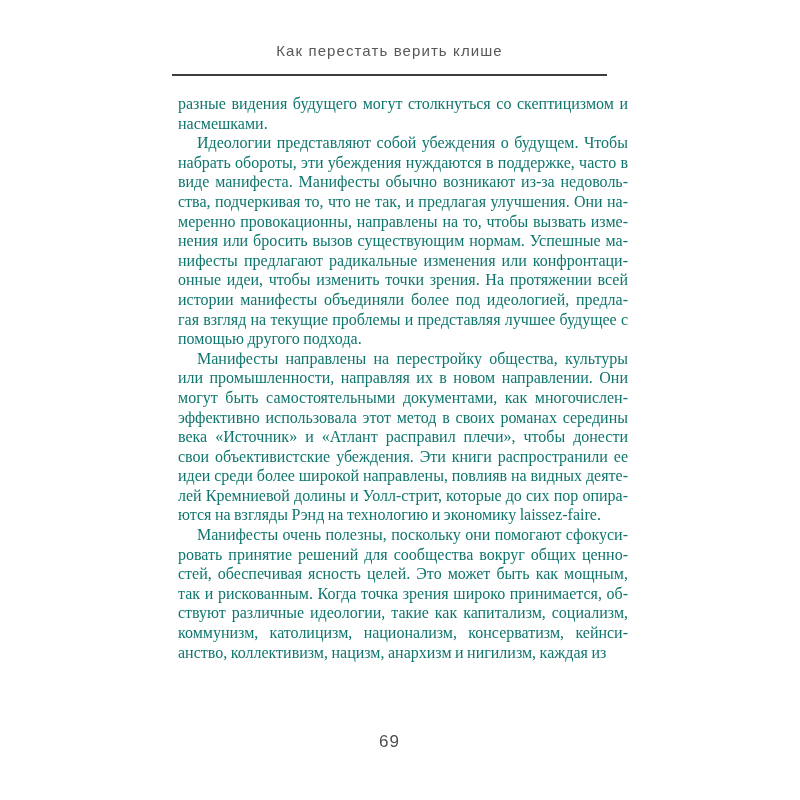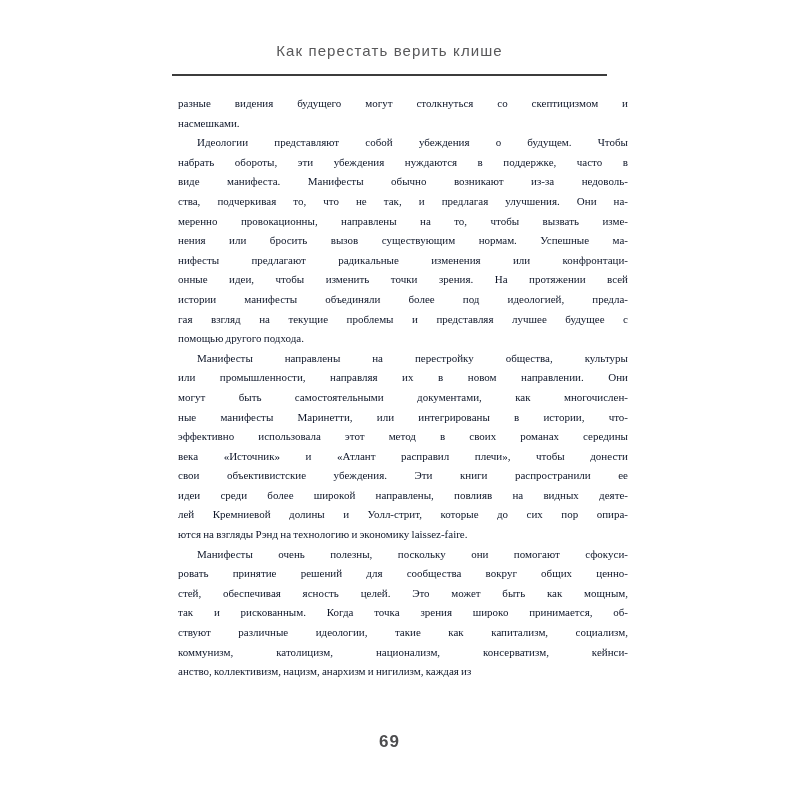--- a/index.html
+++ b/index.html
@@ -37,23 +37,23 @@
     width: 435px;
     height: 2px;
     background: #3c3c3c;
   }
   .body-text {
     position: absolute;
     left: 178px;
     top: 94px;
     width: 450px;
     font-family: "Liberation Serif", "DejaVu Serif", serif;
-    font-size: 11px;
+    font-size: 16px;
     line-height: 19.6px;
-    color: #0f172a;
+    color: #0f766e;
     word-spacing: -0.5px;
   }
   .line {
     text-align: justify;
     text-align-last: justify;
     white-space: normal;
     overflow: hidden;
     height: 19.6px;
   }
   .line.last {
@@ -63,21 +63,21 @@
     text-indent: 19px;
   }
   .page-number {
     position: absolute;
     left: 172px;
     top: 732px;
     width: 435px;
     text-align: center;
     font-family: "Liberation Sans", "DejaVu Sans", sans-serif;
     font-size: 17px;
-    font-weight: 700;
+    font-weight: 400;
     letter-spacing: 1px;
     color: #4d4d4f;
   }
 </style>
 </head>
 <body>
 
 <div class="page">
   <div class="running-head">Как перестать верить клише</div>
   <div class="header-rule"></div>
@@ -91,21 +91,20 @@
       <div class="line">меренно провокационны, направлены на то, чтобы вызвать изме-</div>
       <div class="line">нения или бросить вызов существующим нормам. Успешные ма-</div>
       <div class="line">нифесты предлагают радикальные изменения или конфронтаци-</div>
       <div class="line">онные идеи, чтобы изменить точки зрения. На протяжении всей</div>
       <div class="line">истории манифесты объединяли более под идеологией, предла-</div>
       <div class="line">гая взгляд на текущие проблемы и представляя лучшее будущее с</div>
       <div class="line last">помощью другого подхода.</div>
       <div class="line indent">Манифесты направлены на перестройку общества, культуры</div>
       <div class="line">или промышленности, направляя их в новом направлении. Они</div>
       <div class="line">могут быть самостоятельными документами, как многочислен-</div>
-      <div class="line">ные манифесты Маринетти, или интегрированы в истории, что-</div>
       <div class="line">эффективно использовала этот метод в своих романах середины</div>
       <div class="line">века «Источник» и «Атлант расправил плечи», чтобы донести</div>
       <div class="line">свои объективистские убеждения. Эти книги распространили ее</div>
       <div class="line">идеи среди более широкой направлены, повлияв на видных деяте-</div>
       <div class="line">лей Кремниевой долины и Уолл-стрит, которые до сих пор опира-</div>
       <div class="line last">ются на взгляды Рэнд на технологию и экономику laissez-faire.</div>
       <div class="line indent">Манифесты очень полезны, поскольку они помогают сфокуси-</div>
       <div class="line">ровать принятие решений для сообщества вокруг общих ценно-</div>
       <div class="line">стей, обеспечивая ясность целей. Это может быть как мощным,</div>
       <div class="line">так и рискованным. Когда точка зрения широко принимается, об-</div>

